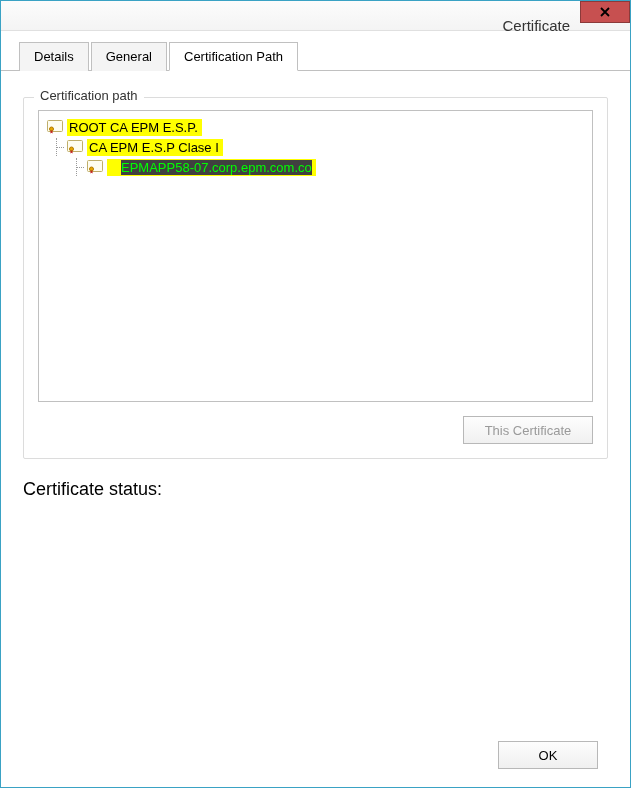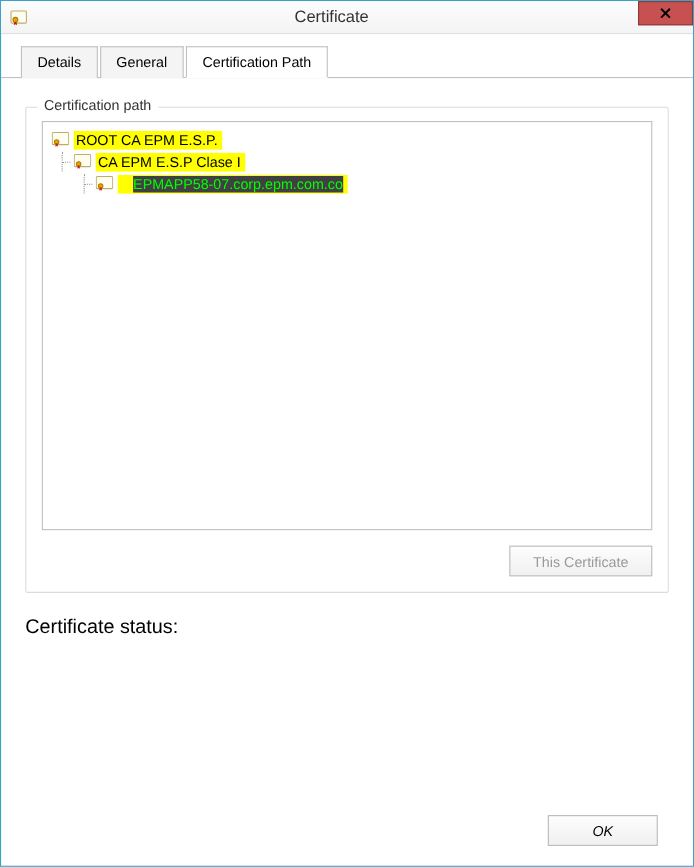--- a/index.html
+++ b/index.html
@@ -18,22 +18,23 @@
     height: 788px;
     background: #fff;
     border: 1px solid #3aa2c4;
     position: relative;
   }
   .titlebar {
     height: 30px;
     background: linear-gradient(#fcfcfc, #f4f4f4);
     border-bottom: 1px solid #e0e0e0;
     display: flex;
-    align-items: center;
-    position: relative;
+    align-items: flex-end;
+    position: relative;
+    flex-direction: column;
   }
   .titlebar .app-icon {
     width: 16px;
     height: 16px;
     margin: 0 8px 0 8px;
   }
   .titlebar .title {
     flex: 1;
     text-align: center;
     font-size: 15px;
@@ -93,21 +94,21 @@
     top: -10px;
     left: 10px;
     background: #fff;
     padding: 0 6px;
     font-size: 13px;
     color: #333;
   }
   .treebox {
     border: 1px solid #c0c0c0;
     background: #fff;
-    height: 372px;
+    height: 292px;
     padding: 6px 0 0 8px;
     font-size: 13px;
     overflow: auto;
   }
   .tree-row {
     display: flex;
     align-items: center;
     height: 20px;
     white-space: nowrap;
   }
@@ -183,21 +184,20 @@
     padding: 4px 6px;
     font-size: 13px;
   }
   .bottom-row {
     position: absolute;
     bottom: 18px;
     right: 32px;
   }
   .bottom-row button.winbtn {
     min-width: 100px;
-    font-style: italic;
   }
 </style>
 </head>
 <body>
 
 <div class="window">
 
   <div class="titlebar">
     <span class="app-icon">
       <svg viewBox="0 0 16 16">

